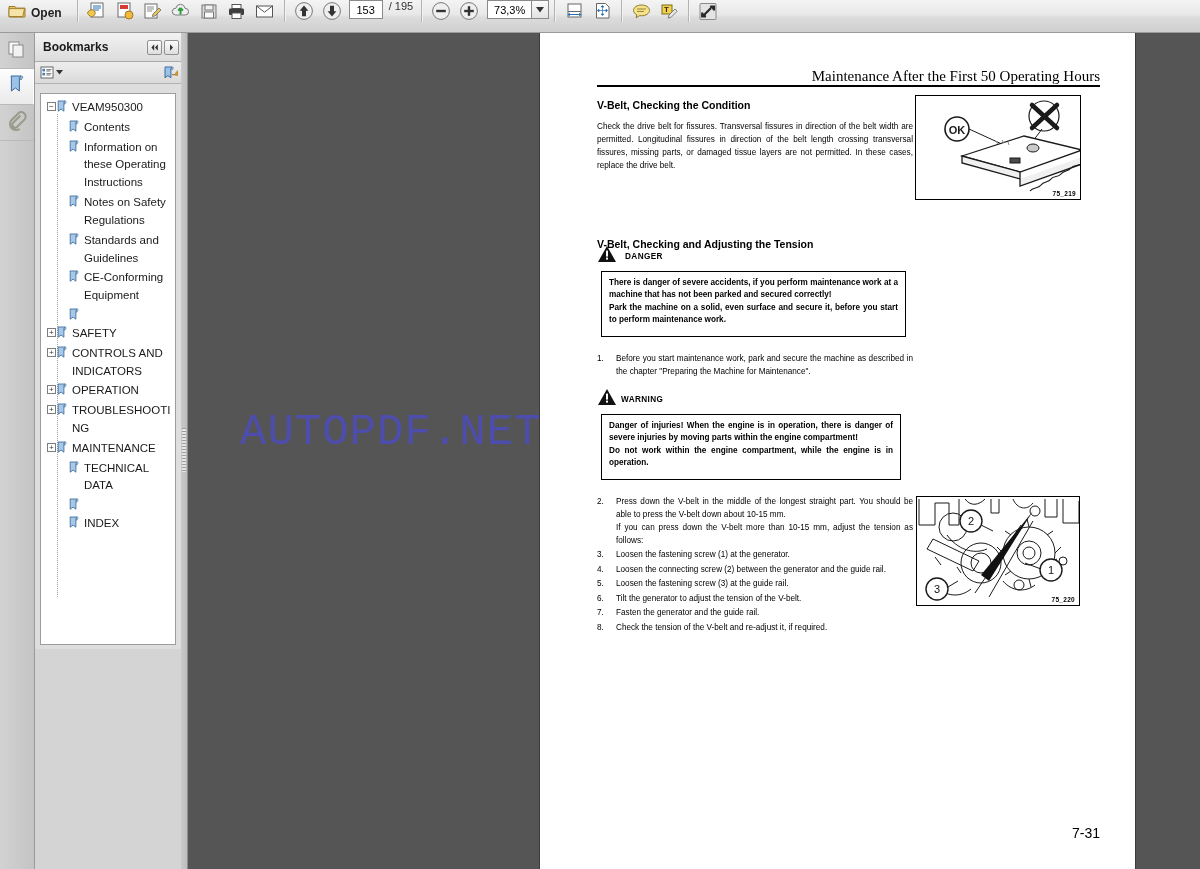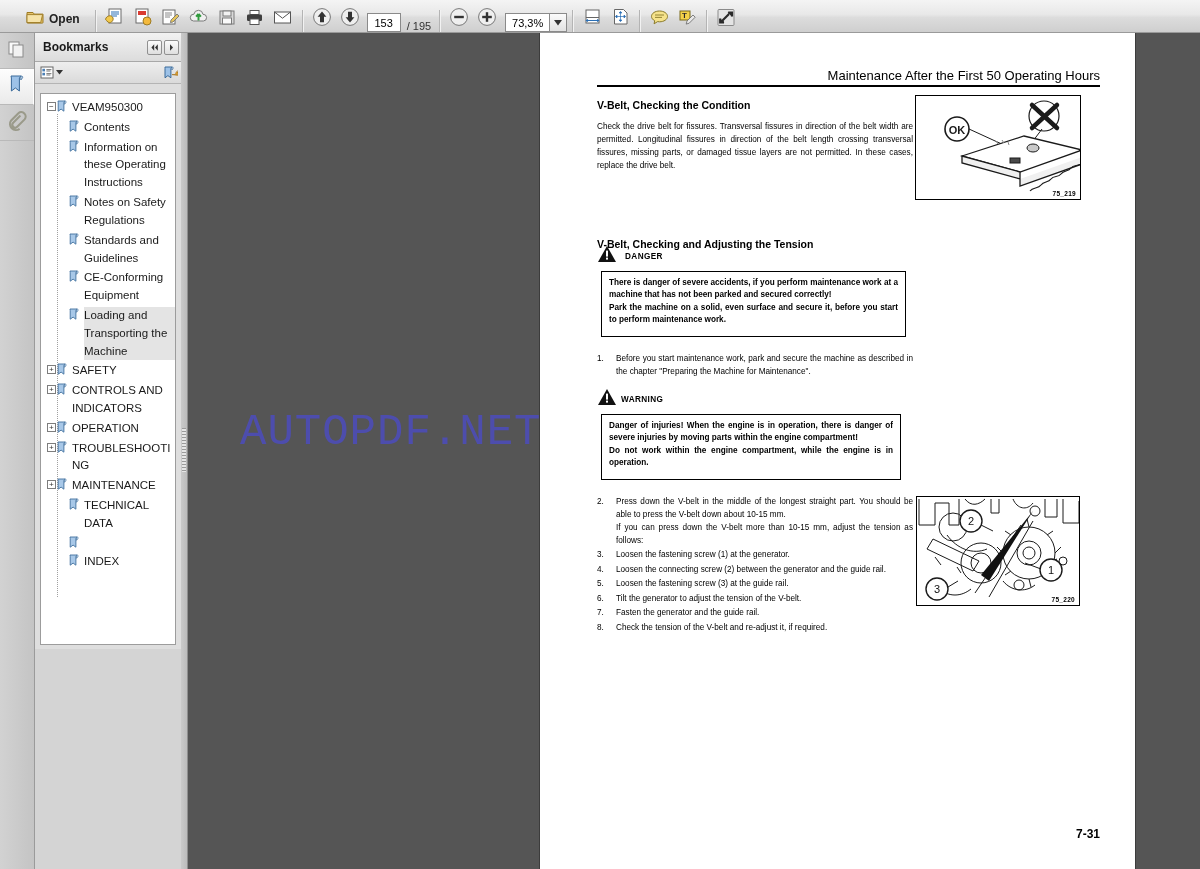--- a/index.html
+++ b/index.html
@@ -10,22 +10,22 @@
     background:#d4d4d4;
     -webkit-font-smoothing:antialiased;
   }
   .app{position:relative;width:1200px;height:869px;}
 
   
   .toolbar{
     position:absolute;left:0;top:0;width:1200px;height:33px;
     background:linear-gradient(to bottom,#f4f4f4 0%,#e8e8e8 45%,#dcdcdc 55%,#cfcfcf 100%);
     border-bottom:1px solid #9a9a9a;
-    display:flex;align-items:flex-end;
-    box-sizing:border-box;padding:0 20px;
+    display:flex;align-items:flex-start;
+    box-sizing:border-box;padding:0 2px;
   }
   .tb-btn{
     height:26px;min-width:26px;display:flex;align-items:center;justify-content:center;
     margin:0 1px;border:1px solid transparent;border-radius:3px;
     cursor:pointer;box-sizing:border-box;
   }
   .tb-open{padding:0 8px 0 4px;gap:5px;}
   .tb-open .lbl{font-size:12px;font-weight:bold;color:#222;}
   .sep{width:1px;height:22px;background:#b4b4b4;margin:0 5px;
        box-shadow:1px 0 0 #f2f2f2;}
@@ -122,21 +122,21 @@
     background:#555555;overflow:hidden;
   }
   .page{
     position:absolute;left:352px;top:0px;width:595px;height:836px;
     background:#fff;box-shadow:0 0 0 1px #3c3c3c;
   }
   .pagebody{position:absolute;left:0;top:0;width:595px;height:836px;}
 
   .hdr-txt{
     position:absolute;right:35px;top:35px;
-    font-size:13px;color:#000;font-family:Liberation Sans, sans-serif;
+    font-size:15px;color:#000;font-family:Liberation Serif, serif;
     white-space:nowrap;
   }
   .hdr-rule{position:absolute;left:57px;right:35px;top:52px;height:2px;background:#000;}
 
   .h2{
     position:absolute;font-weight:bold;font-size:10.5px;color:#000;white-space:nowrap;
   }
   .para{
     position:absolute;font-size:8.2px;color:#000;line-height:1.58;
   }
@@ -147,21 +147,21 @@
     position:absolute;border:1px solid #000;box-sizing:border-box;
     font-size:8.2px;font-weight:bold;line-height:1.52;color:#000;
     padding:5px 7px;text-align:justify;
   }
   .steps{position:absolute;font-size:8.2px;color:#000;line-height:1.58;}
   .step{display:flex;margin-bottom:1.5px;}
   .step .num{flex:0 0 19px;}
   .step .body{flex:1;text-align:justify;}
   .figbox{position:absolute;border:1px solid #000;box-sizing:border-box;background:#fff;overflow:hidden;}
   .figcap{position:absolute;right:4px;bottom:2px;font-size:6.5px;color:#000;font-weight:bold;letter-spacing:.3px;}
-  .pagenum{position:absolute;right:35px;bottom:28px;font-size:12px;font-weight:bold;color:#000;}
+  .pagenum{position:absolute;right:35px;bottom:28px;font-size:14px;font-weight:normal;color:#000;}
 
   .watermark{
     position:absolute;left:240px;top:407px;
     font-size:44px;font-weight:normal;color:#4b4bd0;opacity:.72;
     letter-spacing:1px;pointer-events:none;white-space:nowrap;
     font-family:Liberation Mono, monospace;
   }
   .warn-tri{display:inline-block;vertical-align:middle;}
 </style>
 </head>
@@ -466,21 +466,20 @@
                 <path d="M8 1c1.1 0 1.5.7.9 1.6L7.6 4.3V1z" fill="#dceaf7" stroke="#41709e" stroke-width=".7"></path>
               </svg></span>
             <span class="txt">CE-Conforming Equipment</span>
           </div>
           <div class="node lvl1 sel">
             <div class="twisty blank"></div>
             <span class="bmicon"><svg width="11" height="13" viewBox="0 0 11 13">
                 <path d="M1 1h7L6.9 2.6v8.6L4.1 9.1 1.2 11.2V2.6z" fill="#a8c8e8" stroke="#41709e" stroke-width=".9"></path>
                 <path d="M8 1c1.1 0 1.5.7.9 1.6L7.6 4.3V1z" fill="#dceaf7" stroke="#41709e" stroke-width=".7"></path>
               </svg></span>
-            <span class="txt">Loading and Transporting the Machine</span>
           </div>
           <div class="node lvl0">
             <div class="twisty">+</div>
             <span class="bmicon"><svg width="11" height="13" viewBox="0 0 11 13">
                 <path d="M1 1h7L6.9 2.6v8.6L4.1 9.1 1.2 11.2V2.6z" fill="#a8c8e8" stroke="#41709e" stroke-width=".9"></path>
                 <path d="M8 1c1.1 0 1.5.7.9 1.6L7.6 4.3V1z" fill="#dceaf7" stroke="#41709e" stroke-width=".7"></path>
               </svg></span>
             <span class="txt">SAFETY</span>
           </div>
           <div class="node lvl0">

